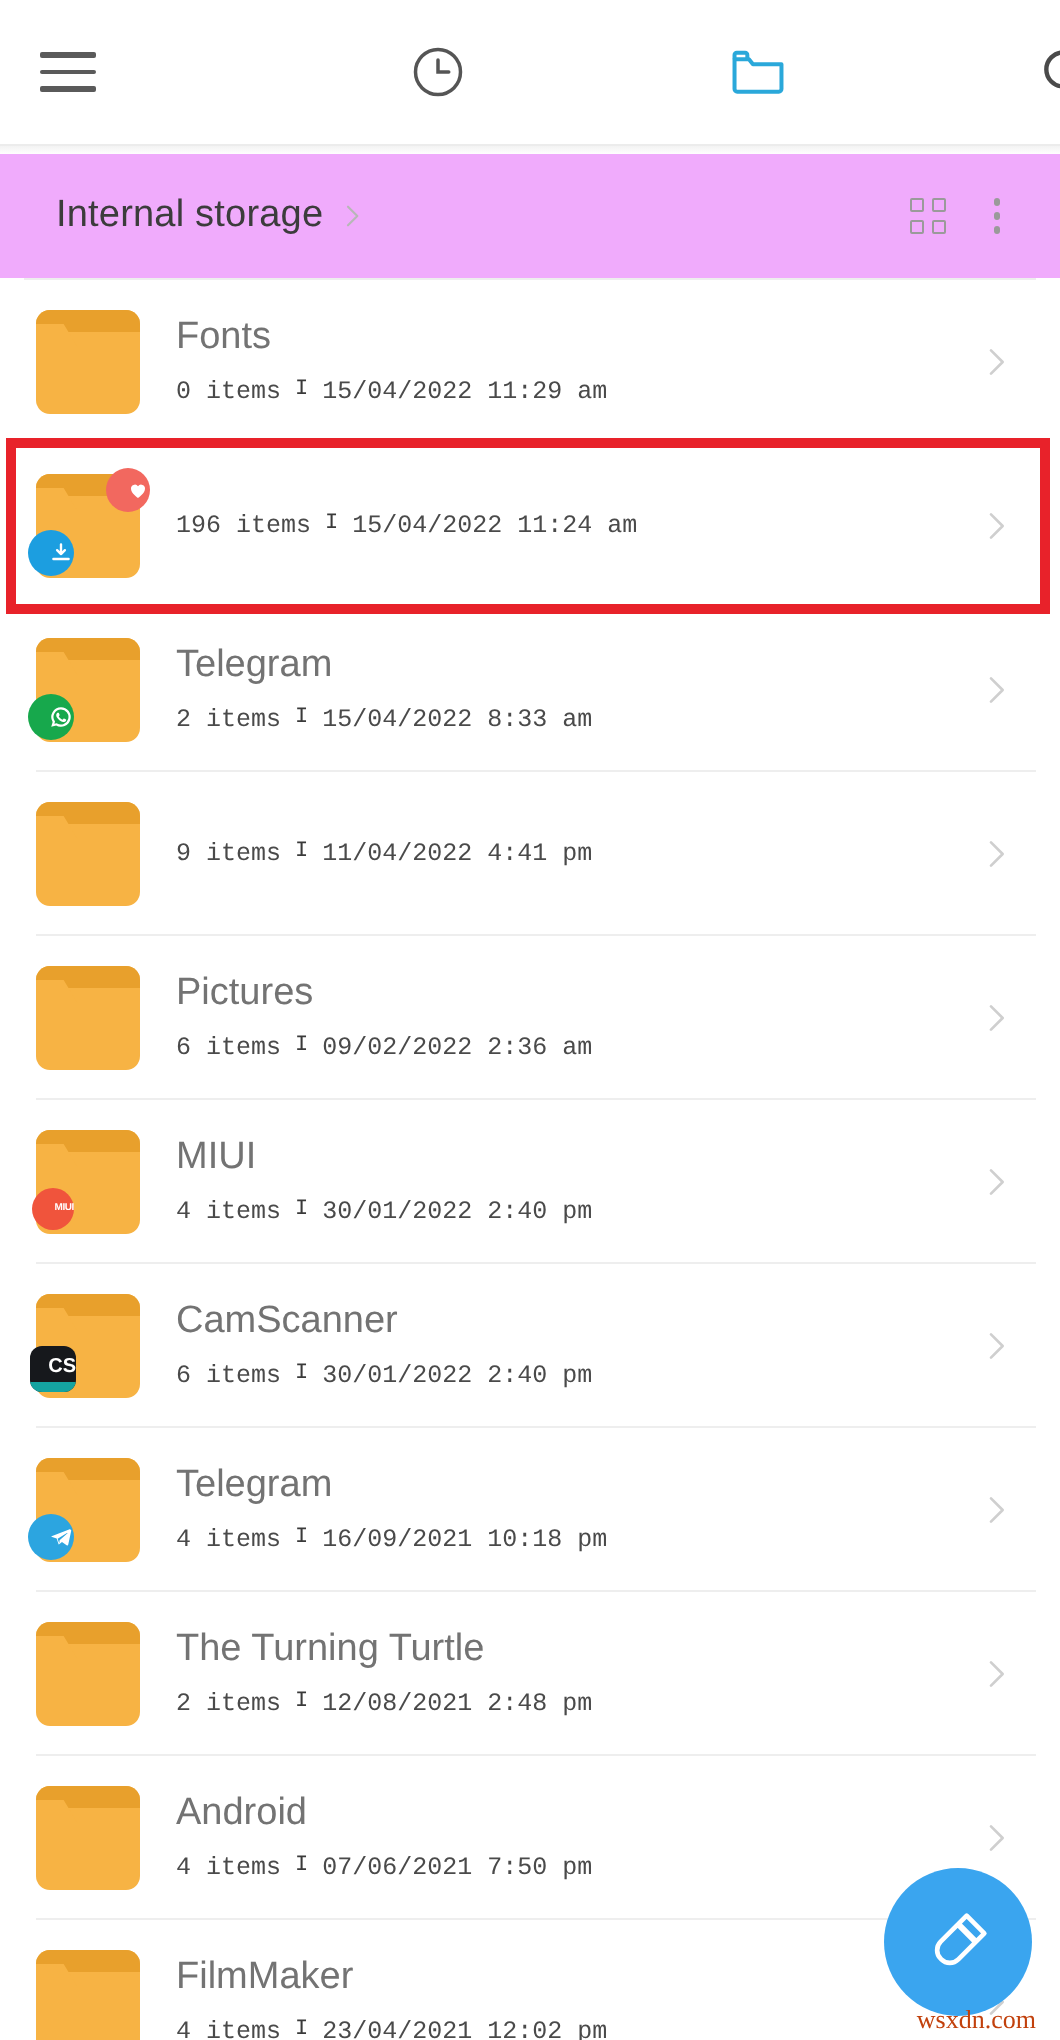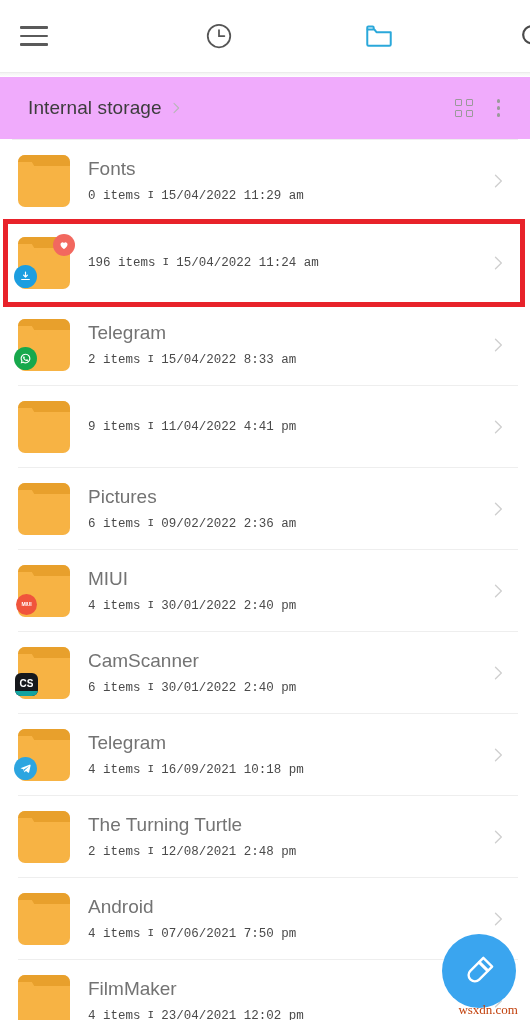--- a/index.html
+++ b/index.html
@@ -136,21 +136,21 @@
     background: #f7b344;
     border-radius: 0 8px 0 0;
     clip-path: polygon(0 0, 26% 0, 40% 100%, 100% 100%, 100% 100%, 0 100%);
   }
 
   
   .badge {
     position: absolute;
     display: flex;
     align-items: center;
-    justify-content: center;
+    justify-content: flex-end;
     z-index: 3;
   }
   .badge-bl { left: -4px; bottom: 1px; width: 23px; height: 23px; border-radius: 50%; }
   .badge-tr { right: -5px; top: -3px; width: 22px; height: 22px; border-radius: 50%; }
   .badge-miui { left: -2px; bottom: 2px; width: 21px; height: 21px; border-radius: 50%;
                 background: #f0543c; color: #ffffff; font-size: 5px; font-weight: bold; letter-spacing: -0.2px; }
   .badge-cs   { left: -3px; bottom: 3px; width: 23px; height: 23px; border-radius: 6px;
                 background: #16181c; color: #ffffff; font-size: 10px; font-weight: bold;
                 overflow: hidden; }
   .badge-cs::after {

